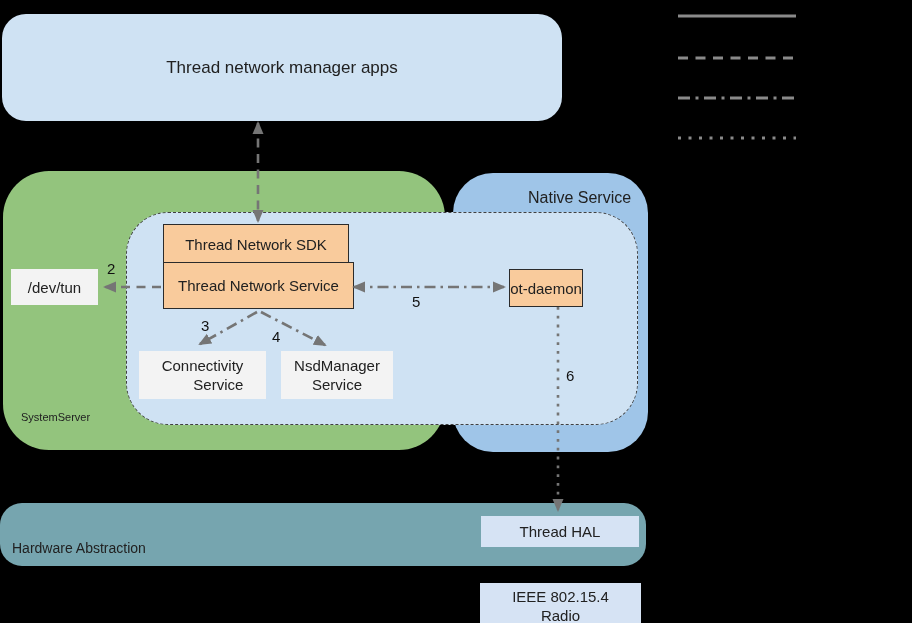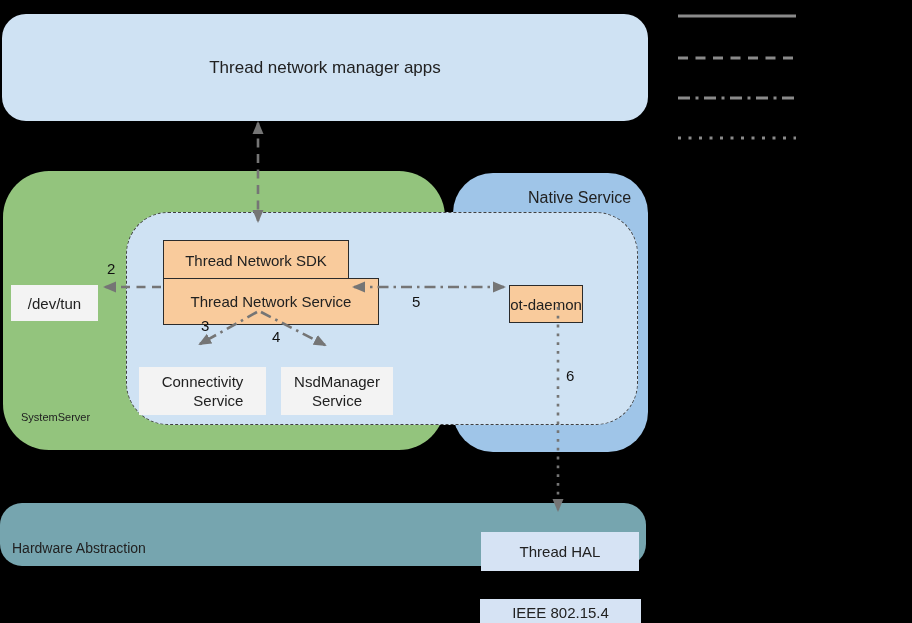--- a/index.html
+++ b/index.html
@@ -5,49 +5,49 @@
   html,body{margin:0;padding:0;background:#000;}
   .canvas{
     position:relative;width:912px;height:623px;background:#000;overflow:hidden;
     font-family:"Liberation Sans", sans-serif;color:#212121;
   }
   .abs{position:absolute;box-sizing:border-box;}
   .center{display:flex;align-items:center;justify-content:center;text-align:center;}
   .pre{white-space:pre-line;}
 
   
-  .apps-box{left:2px;top:14px;width:646px;height:107px;background:#cfe2f3;border-radius:24px;
+  .apps-box{left:2px;top:14px;width:560px;height:107px;background:#cfe2f3;border-radius:24px;
             display:flex;flex-direction:column;align-items:center;justify-content:center;}
   .apps-title{font-size:17px;line-height:21px;}
   .apps-subtitle{font-size:14px;line-height:19px;}
 
   
   .green-box{left:3px;top:171px;width:442px;height:279px;background:#93c47d;border-radius:46px;}
   .green-label{left:21px;top:411px;font-size:11px;}
   .native-box{left:453px;top:173px;width:195px;height:279px;background:#9fc5e8;border-radius:40px;}
   .native-label{left:528px;top:189px;font-size:16px;}
   .dashed-box{left:126px;top:212px;width:512px;height:213px;background:#cfe2f3;
               border:1.6px dashed #404040;border-radius:42px;}
 
   
-  .node{font-size:15px;line-height:19px;margin-top:16px;}
+  .node{font-size:15px;line-height:19px;}
   .orange{background:#f9cb9c;border:1.5px solid #2b2b2b;}
   .graybox{background:#f3f3f3;}
   .palebox{background:#d6e3f4;}
   .sdk-box{left:163px;top:224px;width:186px;height:40px;}
-  .service-box{left:163px;top:262px;width:216px;height:47px;}
+  .service-box{left:163px;top:262px;width:191px;height:47px;}
   .devtun-box{left:11px;top:269px;width:87px;height:36px;}
   .conn-box{left:139px;top:351px;width:127px;height:48px;text-align:right;}
   .nsd-box{left:281px;top:351px;width:112px;height:48px;}
   .otd-box{left:509px;top:269px;width:74px;height:38px;}
 
   
   .hw-bar{left:0;top:503px;width:646px;height:63px;background:#76a5af;border-radius:22px;}
   .hw-label{left:12px;top:540px;font-size:14px;}
-  .hal-box{left:481px;top:516px;width:158px;height:39px;}
+  .hal-box{left:481px;top:516px;width:158px;height:31px;}
   .radio-box{left:480px;top:583px;width:161px;height:46px;}
 
   
   .numlbl{font-size:15px;color:#111;}
   .lbl2{left:107px;top:260px;}
   .lbl3{left:201px;top:317px;}
   .lbl4{left:272px;top:328px;}
   .lbl5{left:412px;top:293px;}
   .lbl6{left:566px;top:367px;}
 

